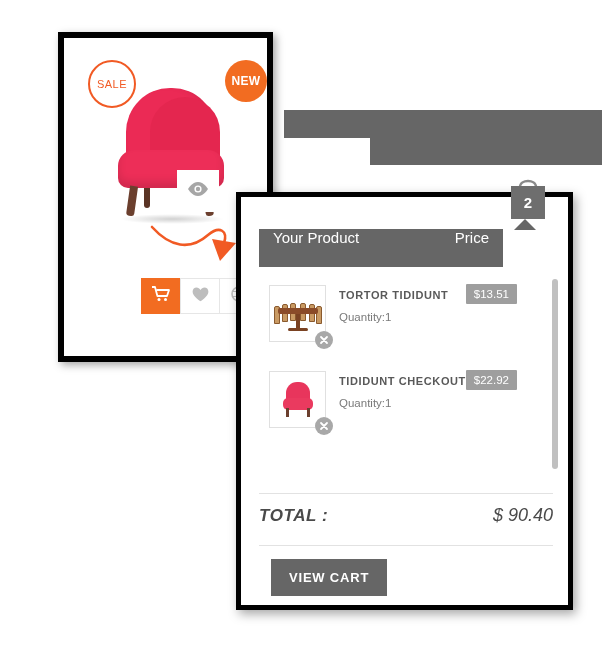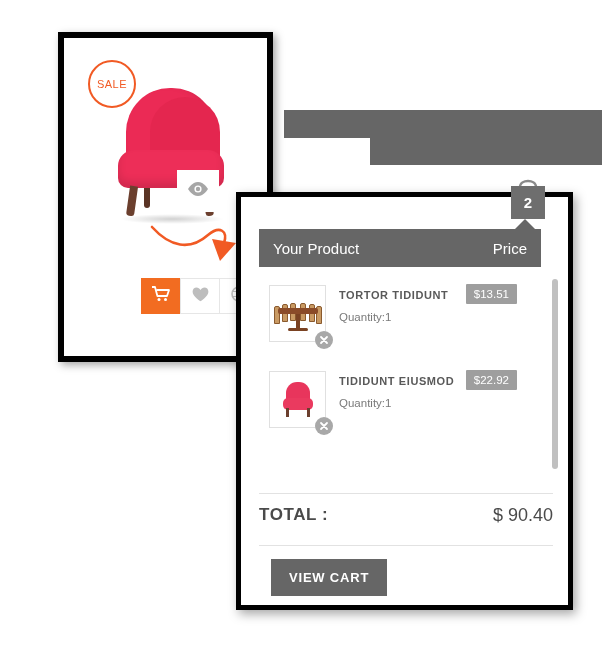--- a/index.html
+++ b/index.html
@@ -96,22 +96,22 @@
     display:flex;align-items:center;justify-content:center;
     color:#ffffff;font-size:15px;font-weight:700;padding-top:8px;box-sizing:border-box;
   }
   .bag-caret{
     position:absolute;right:32px;top:22px;width:0;height:0;
     border-left:11px solid transparent;border-right:11px solid transparent;
     border-bottom:11px solid #666666;
   }
 
   .cart-head{
-    position:absolute;left:18px;top:32px;width:282px;height:38px;background:#666666;
-    display:flex;align-items:center;color:#ffffff;box-sizing:border-box;padding:0 14px;
+    position:absolute;left:18px;top:32px;width:244px;height:38px;background:#666666;
+    display:flex;color:#ffffff;box-sizing:border-box;padding:0 14px;
   }
   .cart-head .col-prod{flex:1;font-size:15px;}
   .cart-head .col-price{font-size:15px;}
 
   .cart-items{position:absolute;left:18px;top:82px;width:300px;height:196px;}
   .cart-row{position:relative;height:86px;}
   .thumb{
     position:absolute;left:10px;top:6px;width:55px;height:55px;
     border:1px solid #e0e0e0;background:#ffffff;overflow:hidden;
   }
@@ -129,21 +129,21 @@
     background:#a8a8a8;display:flex;align-items:center;justify-content:center;
   }
 
   .scrollbar-track{position:absolute;right:10px;top:82px;width:6px;height:190px;background:transparent;}
   .scrollbar-thumb{position:absolute;right:10px;top:82px;width:6px;height:190px;background:#c0c0c0;border-radius:3px;}
 
   .divider{position:absolute;left:18px;width:294px;height:1px;background:#e2e2e2;}
   #div-top{top:296px;}
   #div-bot{top:348px;}
 
-  .total-row{position:absolute;left:18px;top:308px;width:294px;display:flex;align-items:flex-start;}
+  .total-row{position:absolute;left:18px;top:308px;width:294px;display:flex;align-items:flex-end;font-style:italic;}
   .total-label{flex:1;font-size:17px;font-weight:700;color:#4a4a4a;letter-spacing:.6px;}
   .total-value{font-size:18px;color:#4a4a4a;}
 
   .cart-buttons{position:absolute;left:30px;top:362px;display:flex;gap:28px;}
   .cart-btn{
     background:#666666;color:#ffffff;border:none;font-family:"Liberation Sans",sans-serif;
     font-size:13px;font-weight:700;letter-spacing:.8px;padding:11px 18px;cursor:pointer;
   }
 
   
@@ -166,20 +166,23 @@
   <div class="grey-block" id="grey-a"></div>
   <div class="grey-block" id="grey-b"></div>
 
   <div id="product-card">
     <div class="card-inner">
 
       <div class="badge-sale">
         <span>SALE</span>
       </div>
 
+      <div class="badge-new">
+        <span>NEW</span>
+      </div>
 
       <div class="chair-wrap">
         <div class="chair-shadow"></div>
         <div class="chair-back">
           <div class="chair-back-in"></div>
         </div>
         <div class="leg l3"></div>
         <div class="leg l4"></div>
         <div class="chair-seat"></div>
         <div class="leg l1"></div>
@@ -276,21 +279,21 @@
 
         <div class="cart-row">
           <div class="thumb">
             <div class="mini-chair">
               <div class="mc-back"></div>
               <div class="mc-seat"></div>
               <div class="mc-leg" style="left:4px;top:26px;"></div>
               <div class="mc-leg" style="left:25px;top:26px;"></div>
             </div>
           </div>
-          <div class="row-name">TIDIDUNT EIUSMOD</div>
+          <div class="row-name">TIDIDUNT CHECKOUT</div>
           <div class="row-qty">Quantity:1</div>
           <div class="row-price">$22.92</div>
           <div class="row-del">
             <svg width="10" height="10" viewBox="0 0 10 10">
               <path d="M2 2 L8 8 M8 2 L2 8" stroke="#ffffff" stroke-width="1.8" stroke-linecap="round"></path>
             </svg>
           </div>
         </div>
       </div>
 

